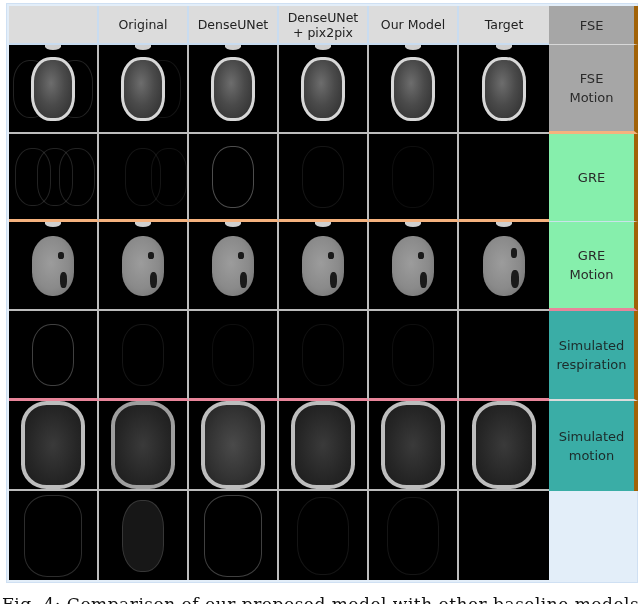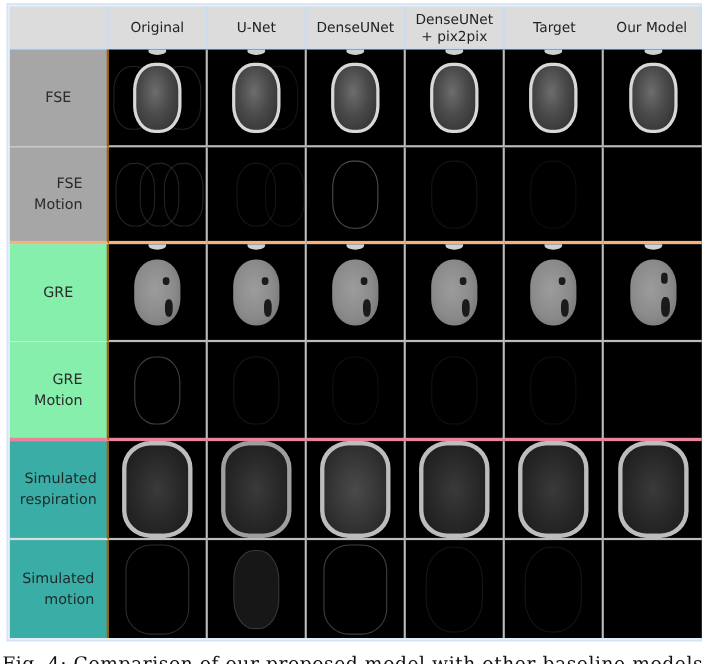--- a/index.html
+++ b/index.html
@@ -15,23 +15,23 @@
       grid-template-columns: 90px 90px 90px 90px 90px 90px 89px;
       grid-template-rows: 39px 89px 88px 89px 90px 90px 89px;
       column-gap: 0; row-gap: 0;
     }
     .hcell {
       background: #dcdcdc; display: flex; align-items: center; justify-content: center;
       text-align: center; font-size: 12.5px; line-height: 15px; color: #222;
       border-right: 2px solid #c9dcf0; border-bottom: 2px solid #c9dcf0; box-sizing: border-box;
     }
     .lcell {
-      display: flex; align-items: center; justify-content: center; text-align: right;
+      display: flex; align-items: center; justify-content: center; text-align: center;
       font-size: 13px; line-height: 19px; color: #2a2a2a; box-sizing: border-box;
-      border-right: 2px solid #a16207; white-space: pre-line;
+      border-right: 4px solid #a16207; white-space: pre-line;
     }
     .lcell.fse { background: #a6a6a6; }
     .lcell.gre { background: #86efac; }
     .lcell.sim { background: #3aada6; color: #1c2b2a; }
     .img {
       background: #000; position: relative; overflow: hidden; box-sizing: border-box;
       border-right: 2px solid #bcbcbc; border-bottom: 2px solid #bcbcbc;
     }
     .img.last { border-right: none; }
     .sep-orange { border-bottom: 3px solid #f5b27e !important; }
@@ -70,26 +70,25 @@
   </style>
 </head>
 <body>
 
 <div class="frame"></div>
 
 <div class="grid" id="grid">
 
   <div class="hcell"></div>
   <div class="hcell">Original</div>
-  <div class="hcell">U-Net</div>
   <div class="hcell">DenseUNet</div>
   <div class="hcell" style="white-space:pre-line;">DenseUNet
 + pix2pix</div>
+  <div class="hcell">Our Model</div>
   <div class="hcell" style="border-right:none;">Target</div>
-  <div class="hcell">Our Model</div>
 
   <div class="lcell fse b">FSE</div>
   <div class="img">
     <div class="head-cap"></div>
     <div class="fse-ghost" style="left:4px;"></div>
     <div class="fse-ghost" style="right:4px;"></div>
     <div class="body-oval fse-oval"></div>
   </div>
   <div class="img">
     <div class="head-cap"></div>

